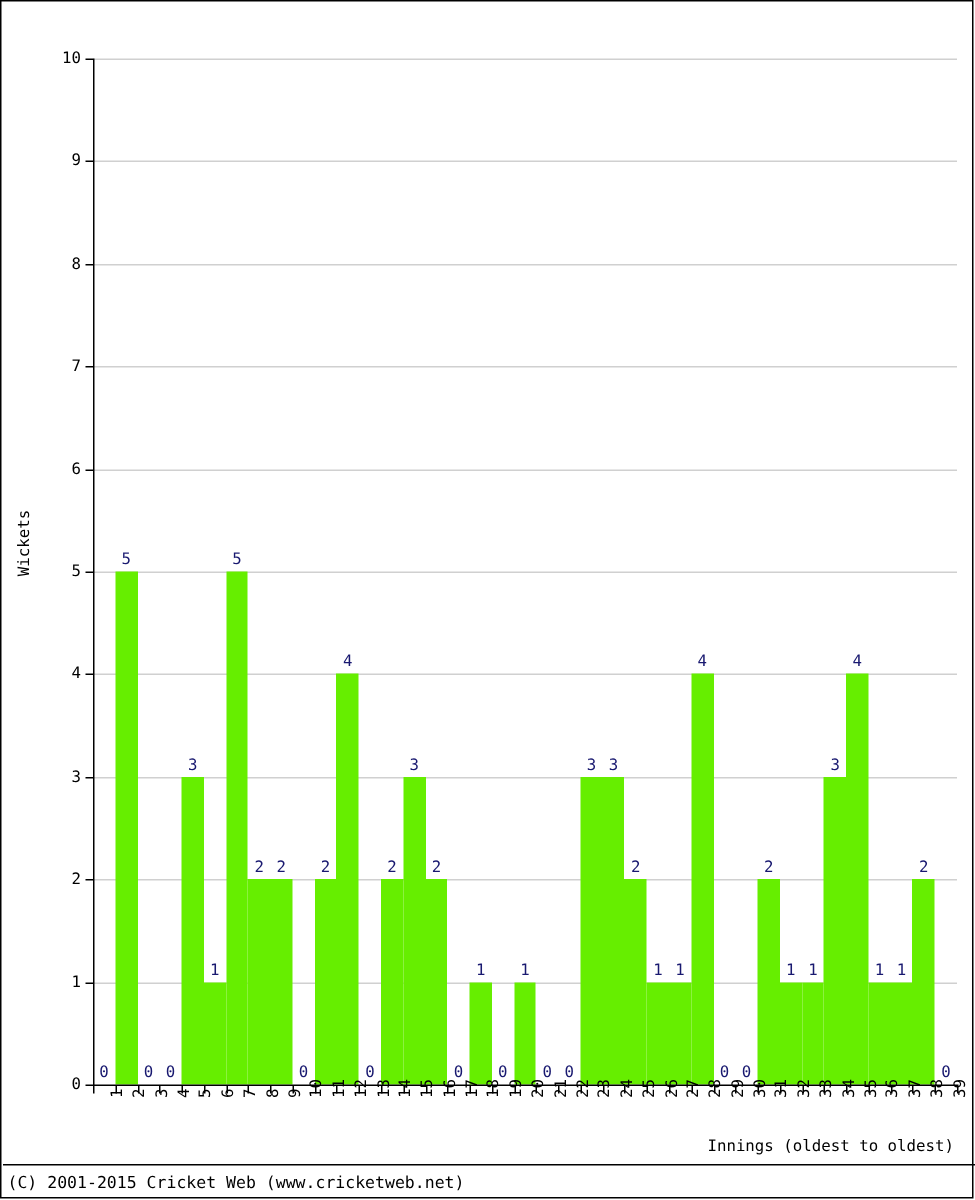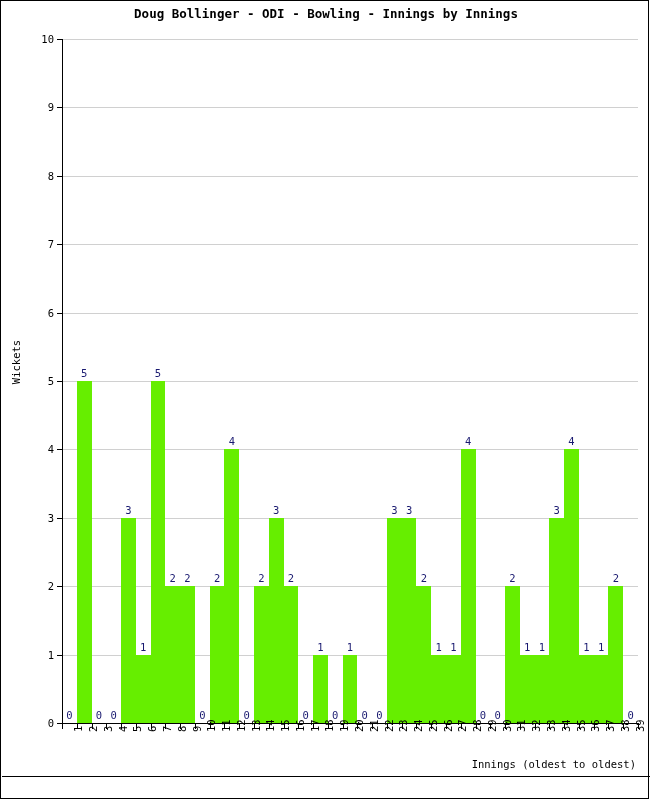--- a/index.html
+++ b/index.html
@@ -171,21 +171,20 @@
     font-size: 11px;
     color: #000000;
     white-space: nowrap;
   }
 </style>
 </head>
 <body>
 
 <div id="chart-frame">
 
-  <div id="chart-title">Doug Bollinger - ODI - Bowling - Innings by Innings</div>
 
   <div id="plot">
     <div id="plot-bg"></div>
     <div id="gridlines">
         <div class="gridline" style="top: 615.6px;"></div>
         <div class="gridline" style="top: 547.2px;"></div>
         <div class="gridline" style="top: 478.8px;"></div>
         <div class="gridline" style="top: 410.4px;"></div>
         <div class="gridline" style="top: 342px;"></div>
         <div class="gridline" style="top: 273.6px;"></div>
@@ -377,13 +376,14 @@
       <div class="barlabel" style="color: rgb(25, 25, 112); left: 558.538px; width: 24px; top: 435.4px;">4</div>
       <div class="barlabel" style="color: rgb(25, 25, 112); left: 573.308px; width: 24px; top: 640.6px;">1</div>
       <div class="barlabel" style="color: rgb(25, 25, 112); left: 588.077px; width: 24px; top: 640.6px;">1</div>
       <div class="barlabel" style="color: rgb(25, 25, 112); left: 602.846px; width: 24px; top: 572.2px;">2</div>
       <div class="barlabel" style="color: rgb(25, 25, 112); left: 617.615px; width: 24px; top: 709px;">0</div>
     </div>
 
   <div id="xaxis-title">Innings (oldest to oldest)</div>
 
   <div id="footer-rule"></div>
+  <div id="footer-text">(C) 2001-2015 Cricket Web (www.cricketweb.net)</div>
 </div>
 
 </body></html>

